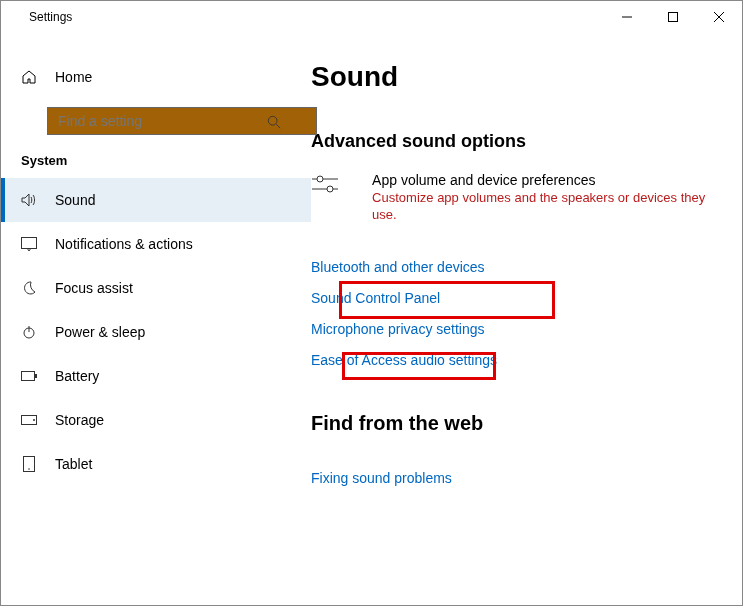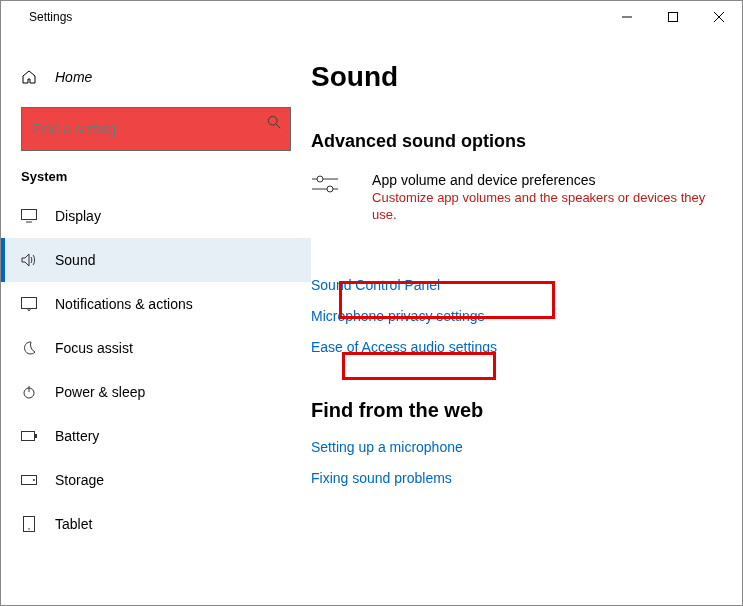--- a/index.html
+++ b/index.html
@@ -4,25 +4,25 @@
   <style>
     * { box-sizing: border-box; margin: 0; padding: 0; font-family: "Segoe UI", sans-serif; }
     body { width: 743px; height: 606px; background: #fff; overflow: hidden; border: 1px solid #888; position: relative; }
     .titlebar { height: 32px; display: flex; align-items: center; justify-content: space-between; padding-left: 28px; }
     .titlebar .title { font-size: 12px; color: #000; }
     .win-controls { display: flex; }
     .win-btn { width: 46px; height: 32px; display: flex; align-items: center; justify-content: center; font-size: 14px; color: #000; }
     .win-btn svg { width: 10px; height: 10px; }
     .content { display: flex; height: calc(100% - 32px); }
     .sidebar { width: 310px; padding-top: 26px; }
-    .home-row { display: flex; align-items: center; padding: 0 20px; height: 36px; gap: 18px; font-style: italic; }
+    .home-row { display: flex; align-items: center; padding: 0 20px; height: 36px; gap: 18px; }
     .home-row .icon { width: 16px; display: flex; justify-content: center; }
     .home-row .label { font-size: 14px; }
     .search { margin: 12px 20px 18px 20px; position: relative; }
-    .search input { width: 100%; height: 44px; border: 1px solid #666; padding: 0 34px 0 10px; font-size: 14px; background: #ef4444; }
+    .search input { width: 100%; height: 28px; border: 1px solid #666; padding: 0 34px 0 10px; font-size: 14px; background: #a16207; margin-left: 26px; }
     .search .sicon { position: absolute; right: 10px; top: 8px; color: #333; }
     .section-title { font-size: 13px; font-weight: 600; padding: 0 20px 10px 20px; }
     .nav-item { display: flex; align-items: center; height: 44px; padding-left: 20px; gap: 18px; position: relative; }
     .nav-item .icon { width: 16px; display: flex; justify-content: center; color: #333; }
     .nav-item .label { font-size: 14px; }
     .nav-item.active { background: #e6eef6; }
     .nav-item.active .bar { position: absolute; left: 0; top: 0; bottom: 0; width: 4px; background: #0067c0; }
     .main { flex: 1; padding: 28px 20px 0 0; overflow: hidden; }
     .page-title { font-size: 28px; font-weight: 600; margin-bottom: 38px; }
     .subhead { font-size: 18px; font-weight: 600; margin-bottom: 20px; }
@@ -75,29 +75,20 @@
       <input type="text" placeholder="Find a setting" style="">
       <span class="sicon">
         <svg width="14" height="14" viewBox="0 0 16 16">
             <circle cx="6.5" cy="6.5" r="5" fill="none" stroke="#333" stroke-width="1"></circle>
             <line x1="10.5" y1="10.5" x2="15" y2="15" stroke="#333" stroke-width="1"></line>
           </svg>
       </span>
     </div>
     <div class="section-title">System</div>
 
-    <div class="nav-item">
-      <span class="icon">
-          <svg width="16" height="14" viewBox="0 0 16 14">
-            <rect x="0.5" y="0.5" width="15" height="10" fill="none" stroke="#333"></rect>
-            <line x1="5" y1="13" x2="11" y2="13" stroke="#333"></line>
-          </svg>
-        </span>
-      <span class="label">Display</span>
-    </div>
     <div class="nav-item active">
       <div class="bar"></div>
       <span class="icon">
           <svg width="16" height="14" viewBox="0 0 16 14">
             <path d="M1 5h3l4-4v12l-4-4H1z" fill="none" stroke="#333"></path>
             <path d="M10 4c1 1 1 5 0 6M12 2c2 2 2 8 0 10" fill="none" stroke="#333"></path>
           </svg>
         </span>
       <span class="label">Sound</span>
     </div>
@@ -166,24 +157,24 @@
             <circle cx="8" cy="5" r="3" fill="#fff" stroke="#333"></circle>
             <line x1="0" y1="15" x2="26" y2="15" stroke="#333"></line>
             <circle cx="18" cy="15" r="3" fill="#fff" stroke="#333"></circle>
           </svg>
       </div>
       <div class="adv-text">
         <div class="t">App volume and device preferences</div>
         <div class="d">Customize app volumes and the speakers or devices they use.</div>
       </div>
     </div>
-    <br>
+    <a class="link">Bluetooth and other devices</a><br>
     <a class="link">Sound Control Panel</a><br>
     <a class="link">Microphone privacy settings</a><br>
     <a class="link">Ease of Access audio settings</a><br>
     <div class="helphead">Find from the web</div>
-    <a class="link">Setting up a microphone</a><br>
+    <br>
     <a class="link">Fixing sound problems</a>
   </div>
 </div>
 
 <div class="redbox1"></div>
 <div class="redbox2"></div>
 
 </body></html>

